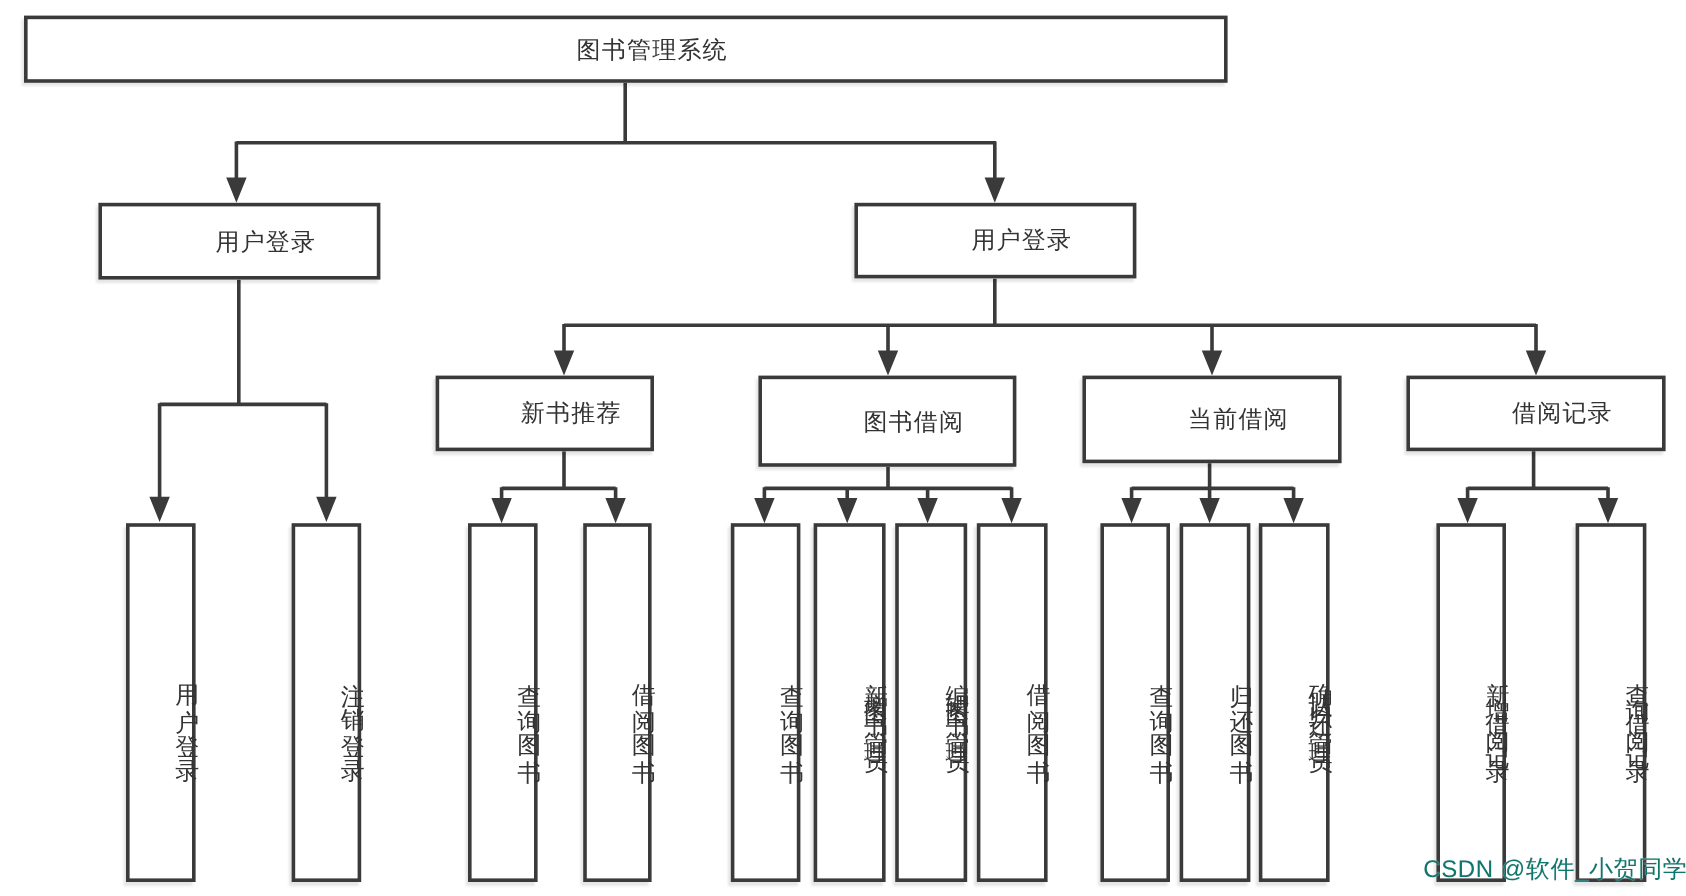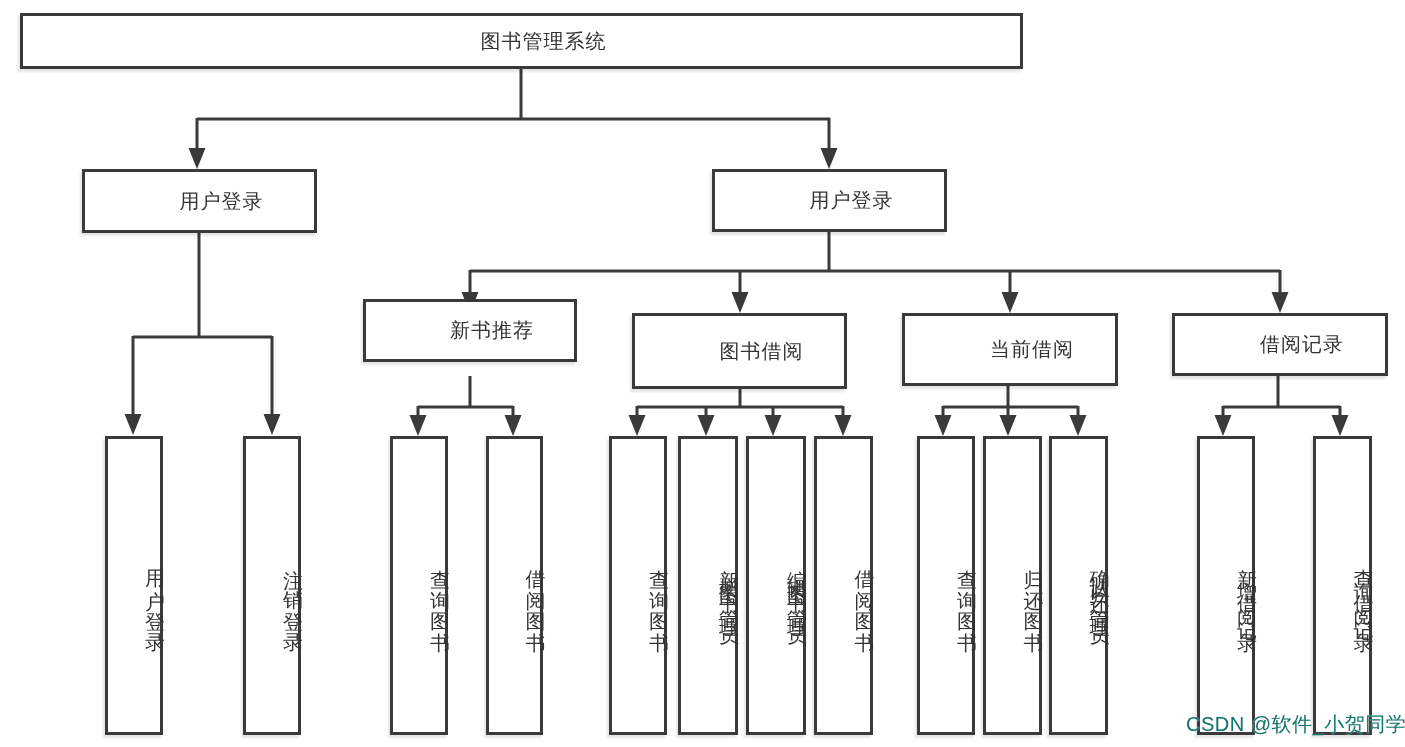--- a/index.html
+++ b/index.html
@@ -46,21 +46,21 @@
     color:#0f766e;
     text-shadow:0 0 1px #e0e0e0;
     white-space:nowrap;
     letter-spacing:0.5px;
   }
 
   
   #node-root            { left:20px;   top:13px;  width:1003px; height:56px; }
   #node-user-login      { left:82px;   top:169px; width:235px;  height:64px; }
   #node-book-management { left:712px;  top:169px; width:235px;  height:63px; }
-  #node-new-book        { left:363px;  top:299px; width:214px;  height:63px;font-family:Liberation Serif, serif; }
+  #node-new-book        { left:363px;  top:313px; width:182px;  height:63px;font-family:Liberation Serif, serif; }
   #node-book-borrow     { left:632px;  top:313px; width:215px;  height:76px; }
   #node-current-borrow  { left:902px;  top:313px; width:216px;  height:73px; }
   #node-borrow-records  { left:1172px; top:313px; width:216px;  height:63px; }
 
   .leaf { top:436px; height:299px; }
   #leaf-user-login   { left:105px;  width:58px; }
   #leaf-logout       { left:243px;  width:58px; }
   #leaf-nb-query     { left:390px;  width:58px; }
   #leaf-nb-borrow    { left:486px;  width:57px; }
   #leaf-bb-query     { left:609px;  width:58px; }

